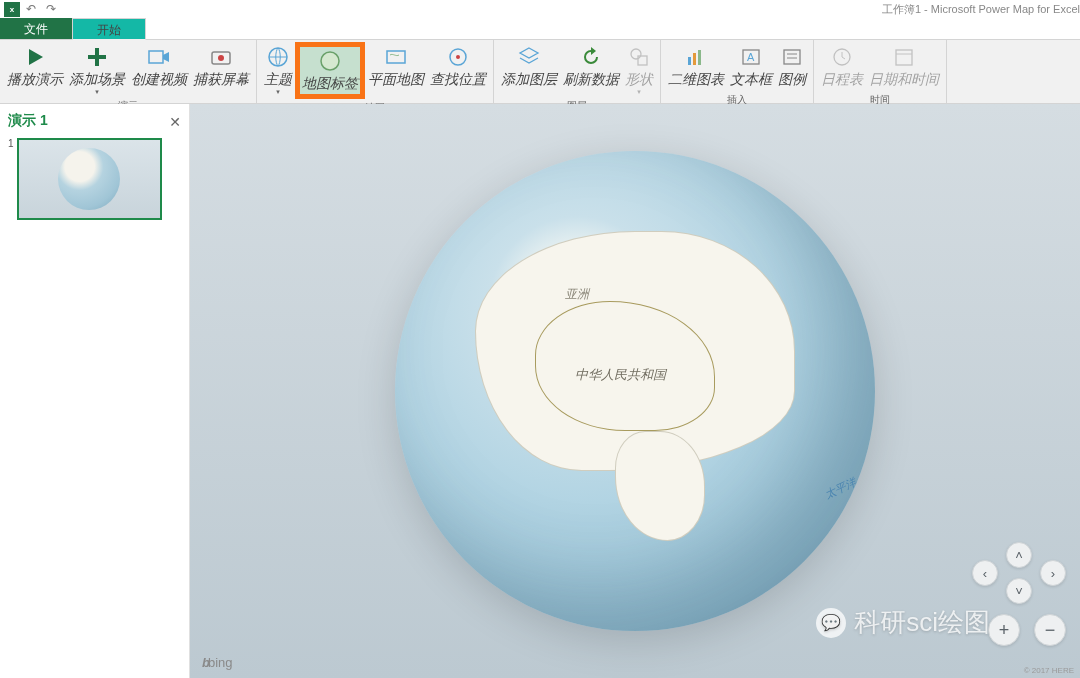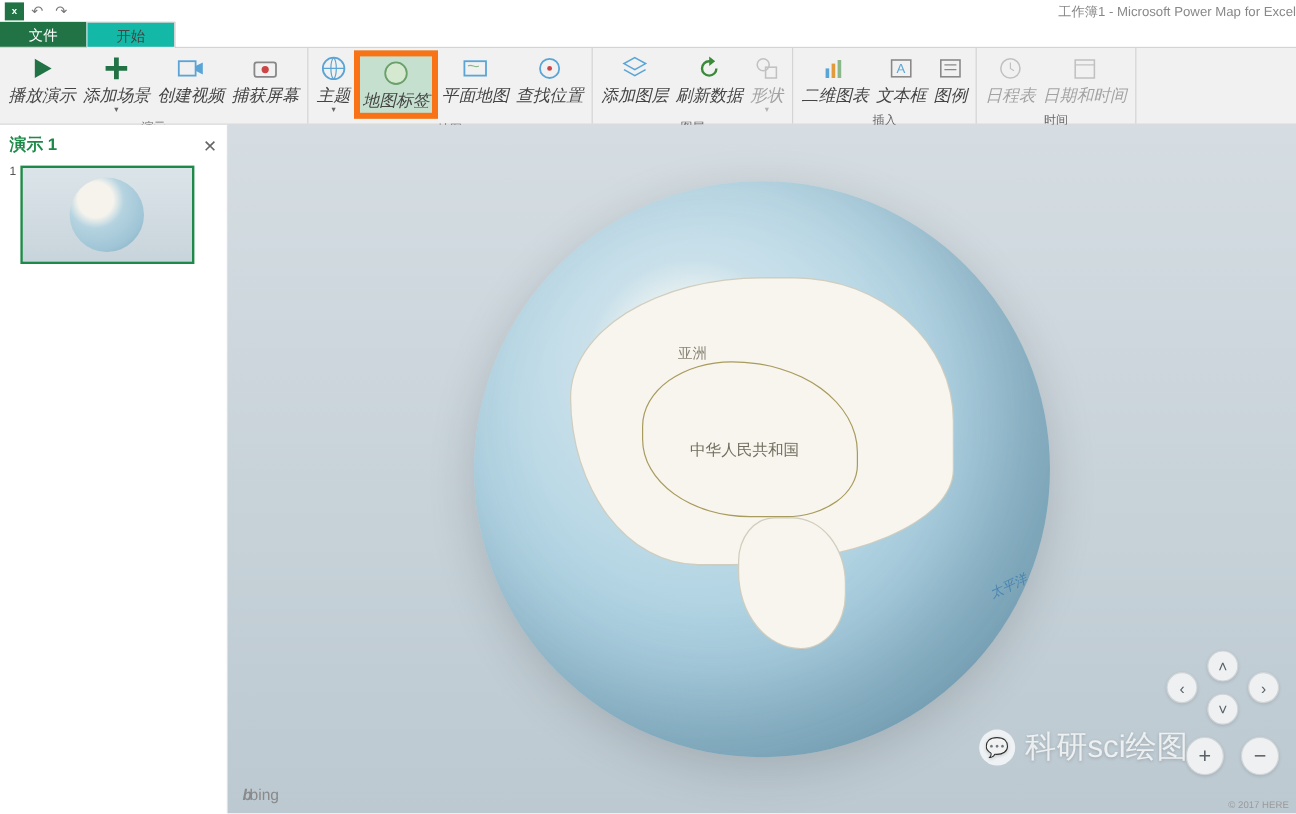--- a/index.html
+++ b/index.html
@@ -39,21 +39,21 @@
 
 .canvas { flex: 1; background: linear-gradient(#d5dde2, #bcc9d1); position: relative; overflow: hidden; }
 .globe { width: 480px; height: 480px; border-radius: 50%; position: absolute; left: 50%; top: 50%; transform: translate(-50%, -50%);
   background: radial-gradient(circle at 38% 32%, #fdfdfa 0%, #fdfcf6 8%, #c9e0ea 20%, #b2d4e3 45%, #95c0d4 75%, #6fa1b8 95%);
   box-shadow: inset -40px -40px 80px rgba(40,70,90,0.25), 0 10px 40px rgba(0,0,0,0.15);
 }
 .landmass { position: absolute; background: #f7f5ed; border: 1px solid rgba(150,145,120,0.4); }
 .lm1 { width: 320px; height: 240px; left: 80px; top: 80px; border-radius: 60% 50% 70% 40% / 50% 60% 40% 70%; }
 .lm2 { width: 180px; height: 130px; left: 140px; top: 150px; border-radius: 50% 70% 40% 60%; border: 1.5px solid #a89b5e; }
 .lm3 { width: 90px; height: 110px; left: 220px; top: 280px; border-radius: 40% 60% 50% 70%; }
-.glabel { position: absolute; font-size: 12px; color: #8a8678; font-weight: 500; pointer-events: none; }
+.glabel { position: absolute; font-size: 12px; color: #8a8678; font-weight: 500; pointer-events: none; font-style: italic; }
 .glabel.asia { left: 170px; top: 135px; }
 .glabel.china { left: 180px; top: 215px; font-size: 13px; color: #716d60; }
 .glabel.ocean { right: 18px; top: 330px; color: #4a84b0; font-style: italic; font-size: 11px; transform: rotate(-25deg); }
 
 .bing { position: absolute; left: 12px; bottom: 8px; font-size: 13px; color: #8a8a8a; }
 .bing b { font-weight: bold; font-style: italic; }
 .copyright { position: absolute; right: 6px; bottom: 3px; font-size: 8px; color: #9a9a9a; }
 
 .navbtns { position: absolute; right: 14px; bottom: 30px; }
 .navbtn { position: absolute; width: 26px; height: 26px; border-radius: 50%; background: #eef0f1; border: 1px solid #cfd4d7; display: flex; align-items: center; justify-content: center; font-size: 13px; color: #5a6268; cursor: pointer; box-shadow: 0 1px 3px rgba(0,0,0,0.12); }

